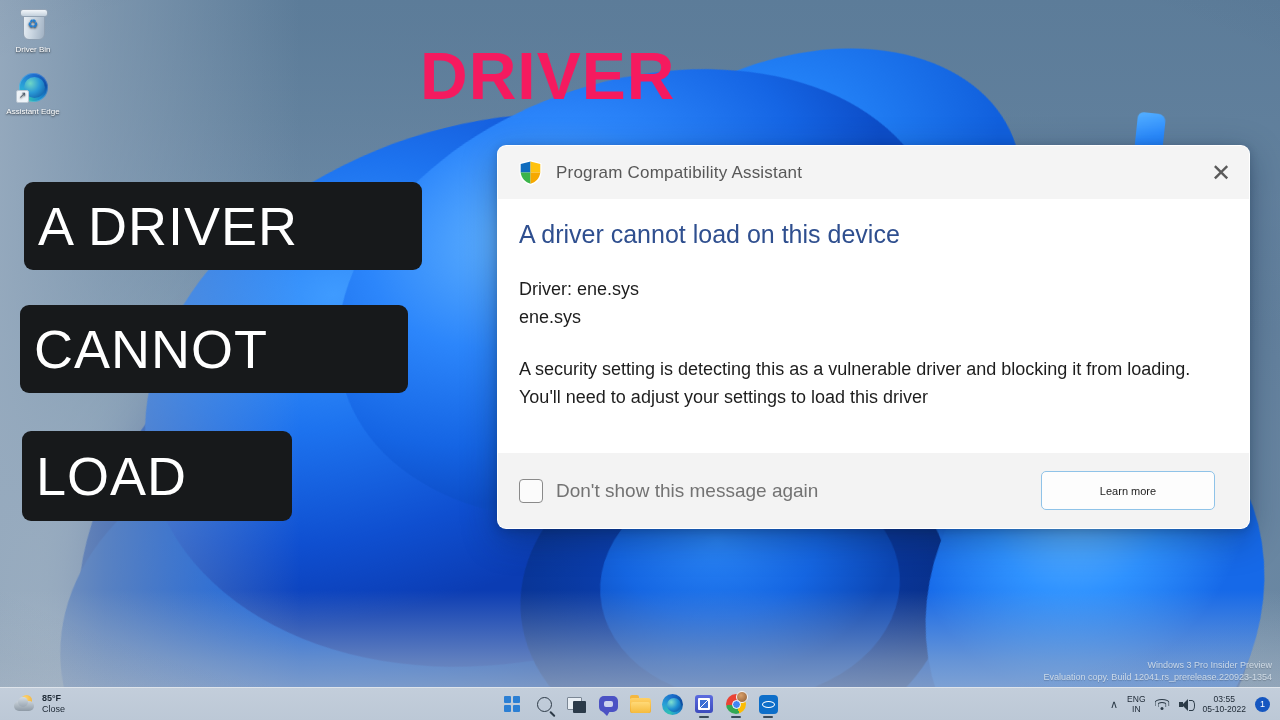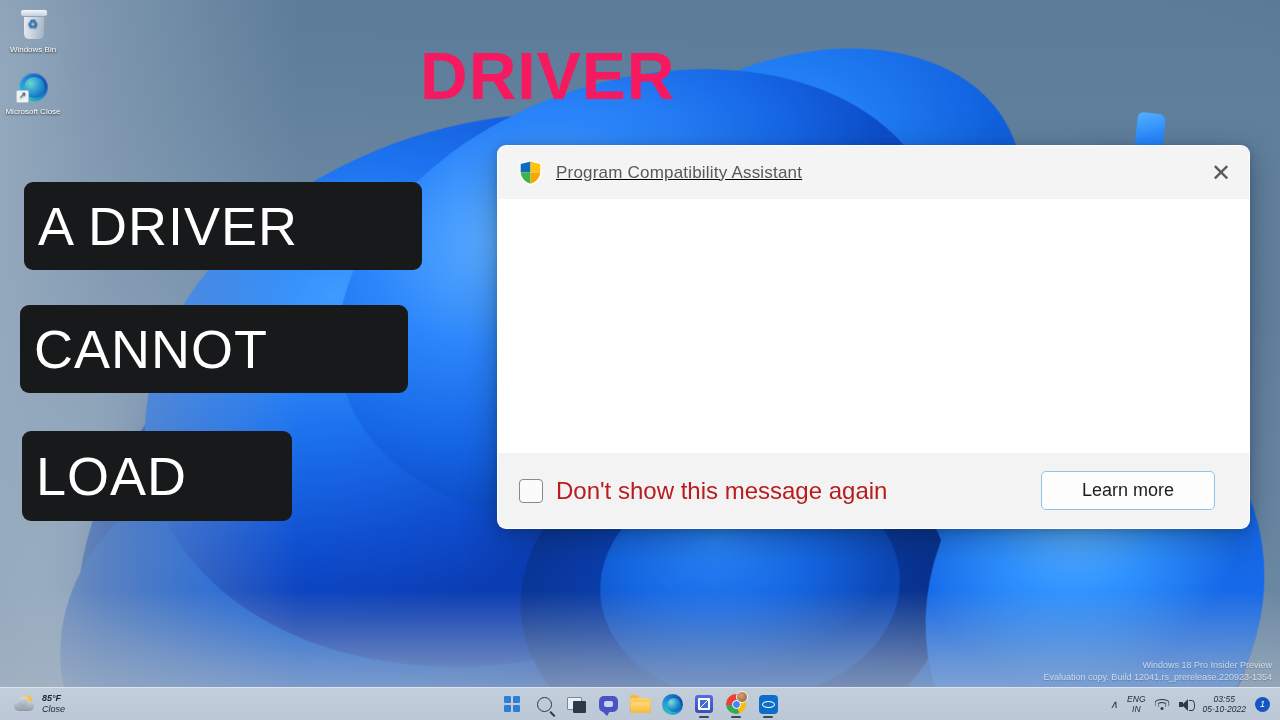--- a/index.html
+++ b/index.html
@@ -134,21 +134,21 @@
 
   
   #dialog{
     position:absolute;left:497px;top:145px;width:751px;height:382px;
     background:#ffffff;border-radius:9px;overflow:hidden;
     box-shadow:0 10px 34px rgba(10,30,60,.38), 0 2px 8px rgba(10,30,60,.22);
     border:1px solid rgba(255,255,255,.6);
   }
   #dlg-title{
     height:53px;background:#f4f4f4;display:flex;align-items:center;
-    padding:0 0 0 20px;box-sizing:border-box;position:relative;text-decoration:underline;
+    padding:0 0 0 20px;box-sizing:border-box;position:relative;
   }
   .shield{position:relative;width:25px;height:27px;margin-right:13px;flex:0 0 auto;}
   .shield svg{display:block;}
   #dlg-title-text{font-size:17px;color:#585858;letter-spacing:.2px;}
   #dlg-close{
     position:absolute;right:0;top:0;width:56px;height:53px;
     display:flex;align-items:center;justify-content:center;
     color:#5a5a5a;font-size:24px;line-height:24px;font-weight:300;
   }
   #dlg-body{padding:20px 22px 0 21px;}
@@ -156,44 +156,44 @@
   .dlg-p{font-size:18px;color:#1d1d1d;line-height:28px;margin:0;}
   #dlg-driver1{margin-bottom:0;}
   #dlg-driver2{margin-bottom:24px;}
   #dlg-desc{font-size:18px;color:#1d1d1d;line-height:28px;width:710px;}
   #dlg-footer{
     position:absolute;left:0;right:0;bottom:0;height:75px;background:#f3f3f3;
     display:flex;align-items:center;padding:0 20px 0 21px;box-sizing:border-box;
   }
   #dnd-wrap{display:flex;align-items:center;gap:13px;}
   #dnd-box{width:22px;height:22px;border:1.6px solid #8a8a8a;border-radius:4px;background:#fbfbfb;}
-  #dnd-label{font-size:24px;color:#b91c1c;}
+  #dnd-label{font-size:19px;color:#737373;}
   .spacer{flex:1;}
   .btn{
     height:39px;border-radius:5px;background:#fdfdfd;border:1px solid #cfcfcf;
-    font-size:18px;color:#1d1d1d;display:flex;align-items:center;justify-content:center;
+    font-size:11px;color:#1d1d1d;display:flex;align-items:center;justify-content:center;
     padding:0 18px;box-sizing:border-box;
     font-family:"Liberation Sans", sans-serif;
   }
   #btn-learn{border:1.5px solid #8fc3e8;min-width:174px;margin-right:14px;}
   #btn-close{min-width:127px;}
 
   
   #watermark{
     position:absolute;right:8px;bottom:37px;text-align:right;
     color:#dde6ee;opacity:.82;font-size:9px;line-height:12px;
     text-shadow:0 1px 1px rgba(0,0,0,.25);
   }
 
   
   #taskbar{
     position:absolute;left:0;bottom:0;width:1280px;height:32px;
     background:linear-gradient(180deg,#c3cedb 0%,#bcc8d6 100%);
     border-top:1px solid rgba(255,255,255,.5);
-    display:flex;align-items:center;font-style:italic;
+    display:flex;align-items:center;
   }
   #weather{display:flex;align-items:center;gap:6px;margin-left:14px;}
   #weather-text{font-size:9px;line-height:11px;color:#1c2733;font-weight:bold;}
   #weather-text .sub{font-weight:normal;}
   .wicon{position:relative;width:22px;height:18px;}
   .wsun{position:absolute;left:7px;top:0px;width:11px;height:11px;border-radius:50%;
     background:radial-gradient(circle at 35% 35%,#ffd977,#efa92c);}
   .wcloud{position:absolute;left:0px;top:6px;width:20px;height:10px;border-radius:6px;
     background:linear-gradient(180deg,#c9d2da,#8e9aa6);}
   .wcloud:before{content:"";position:absolute;left:4px;top:-4px;width:10px;height:10px;border-radius:50%;
@@ -287,34 +287,34 @@
   <div class="wp-fade-left"></div>
   <div class="wp-fade-bottom"></div>
   <div class="wp-vig"></div>
 
   <div class="desk-icon" style="left:0px;top:8px;">
     <div class="glyph">
       <div class="rb-body"></div>
       <div class="rb-lid"></div>
       <div class="rb-sym">♻</div>
     </div>
-    <div>Windows Bin</div>
+    <div>Driver Bin</div>
   </div>
 
   <div class="desk-icon" style="left:0px;top:70px;">
     <div class="glyph">
       <div class="edge-ring"></div>
       <div class="edge-inner"></div>
       <div class="shortcut-arr">↗</div>
     </div>
-    <div>Microsoft Close</div>
+    <div>Assistant Edge</div>
   </div>
 
   <div id="watermark">
-    <div>Windows 18 Pro Insider Preview</div>
+    <div>Windows 3 Pro Insider Preview</div>
     <div>Evaluation copy. Build 12041.rs_prerelease.220923-1354</div>
   </div>
 </div>
 
 <div id="solved">DRIVER</div>
 
 <div class="cap" id="cap1">
   <span>A DRIVER</span>
 </div>
 <div class="cap" id="cap2">
@@ -333,20 +333,26 @@
         <path d="M12.5 2.4 L12.5 13.4 L2.7 13.4 V5 Z" fill="#0f6cbd"></path>
         <path d="M12.5 2.4 L22.3 5 V13.4 H12.5 Z" fill="#ffc20e"></path>
         <path d="M2.7 13.4 H12.5 V24.7 C7.3 23.1 3.4 19.2 2.7 13.4 Z" fill="#3bb44a"></path>
         <path d="M12.5 13.4 H22.3 C21.6 19.2 17.7 23.1 12.5 24.7 Z" fill="#f6a800"></path>
       </svg>
     </span>
     <span id="dlg-title-text">Program Compatibility Assistant</span>
     <span id="dlg-close">✕</span>
   </div>
 
+  <div id="dlg-body">
+    <div id="dlg-heading">A driver cannot load on this device</div>
+    <p class="dlg-p" id="dlg-driver1">Driver: ene.sys</p>
+    <p class="dlg-p" id="dlg-driver2">ene.sys</p>
+    <p class="dlg-p" id="dlg-desc">A security setting is detecting this as a vulnerable driver and blocking it from loading. You'll need to adjust your settings to load this driver</p>
+  </div>
 
   <div id="dlg-footer">
     <div id="dnd-wrap">
       <span id="dnd-box"></span>
       <span id="dnd-label">Don't show this message again</span>
     </div>
     <div class="spacer"></div>
     <div class="btn" id="btn-learn">Learn more</div>
   </div>
 </div>

